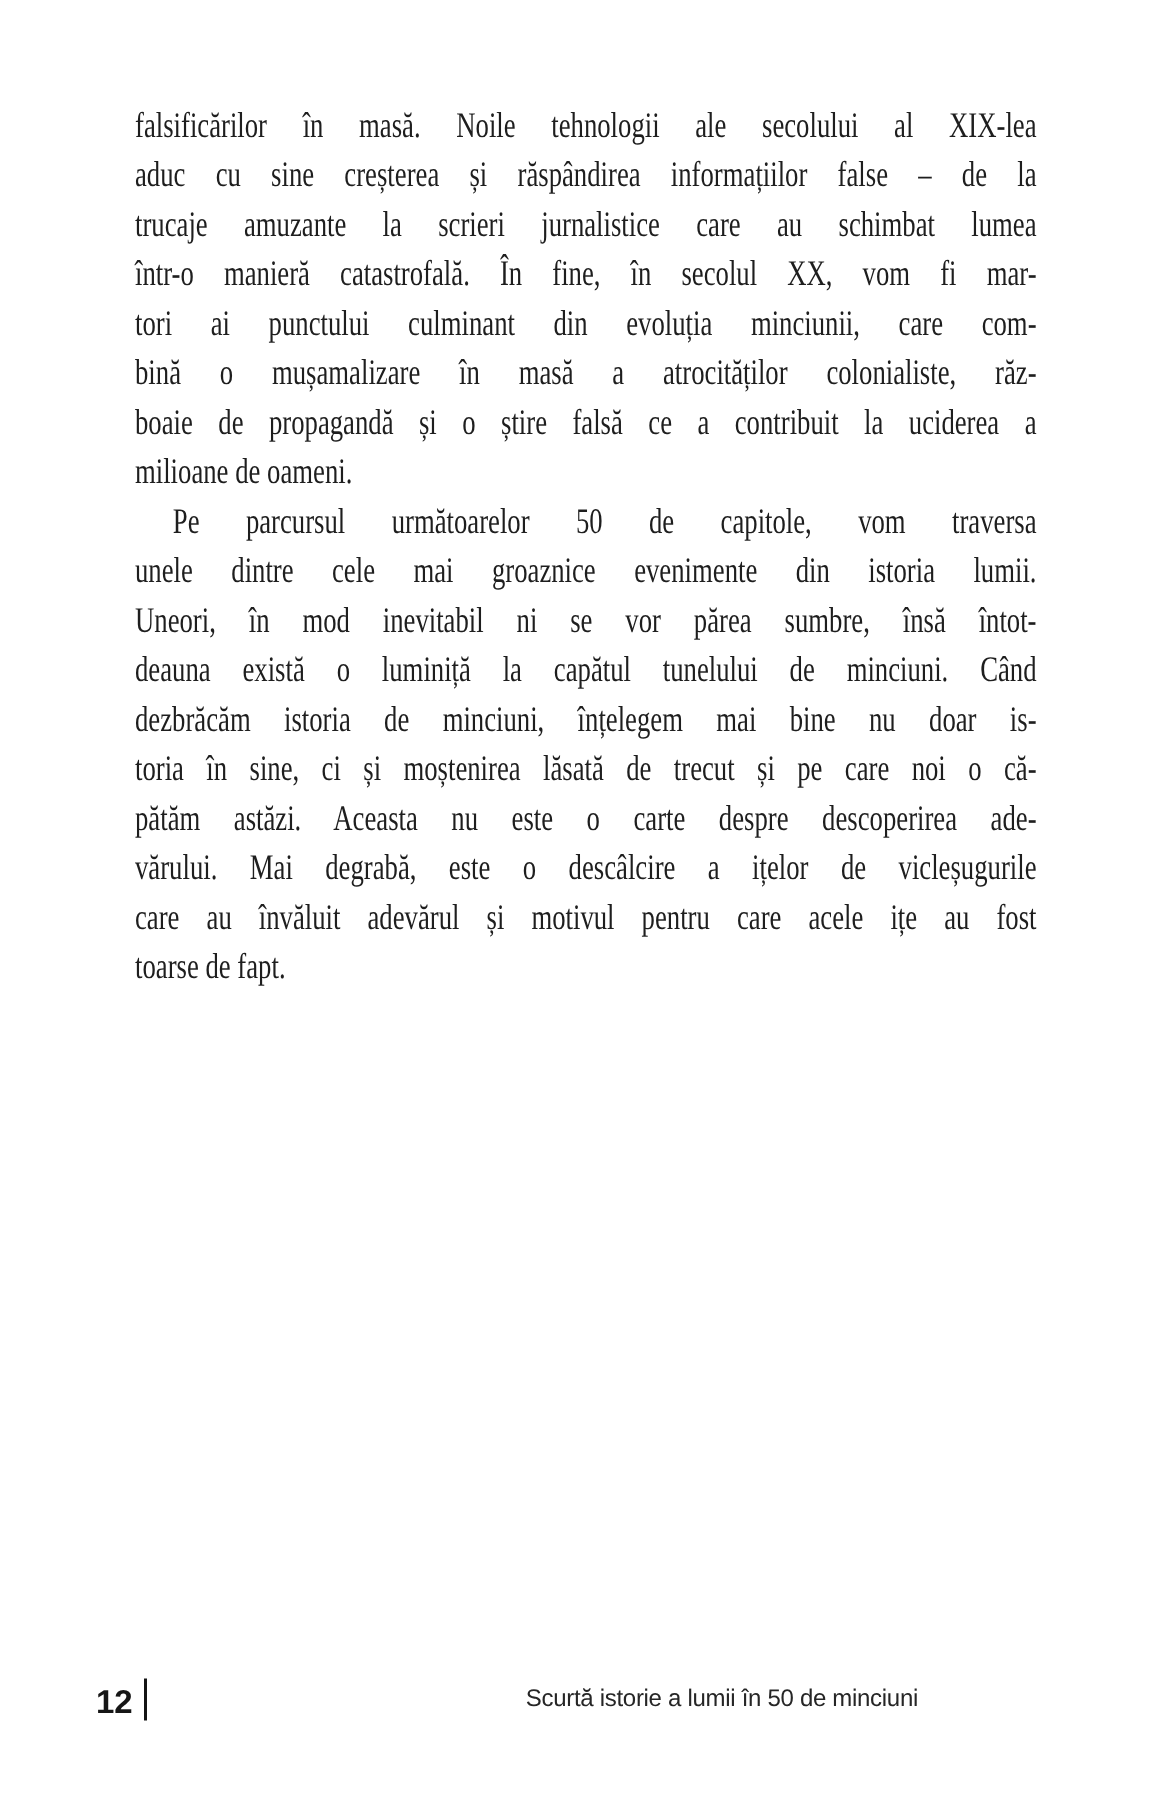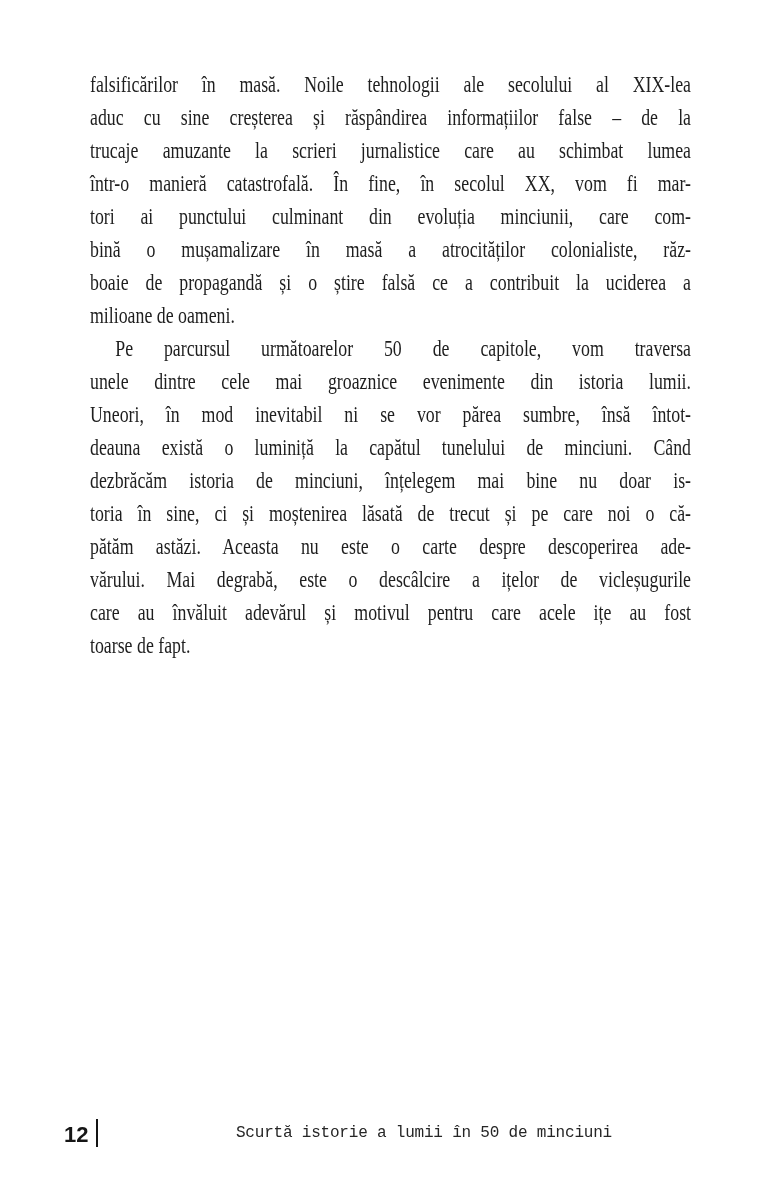--- a/index.html
+++ b/index.html
@@ -56,21 +56,21 @@
     left: 96px;
     top: 1119px;
     width: 2px;
     height: 28px;
     background: #141414;
   }
   .footer-title {
     position: absolute;
     right: 88px;
     top: 1124px;
-    font-family: Liberation Mono, monospace;
+    font-family: Liberation Sans, sans-serif;
     font-size: 16px;
     letter-spacing: -0.2px;
     color: #262626;
   }
 </style>
 </head>
 <body>
 
 <div class="page">
 

